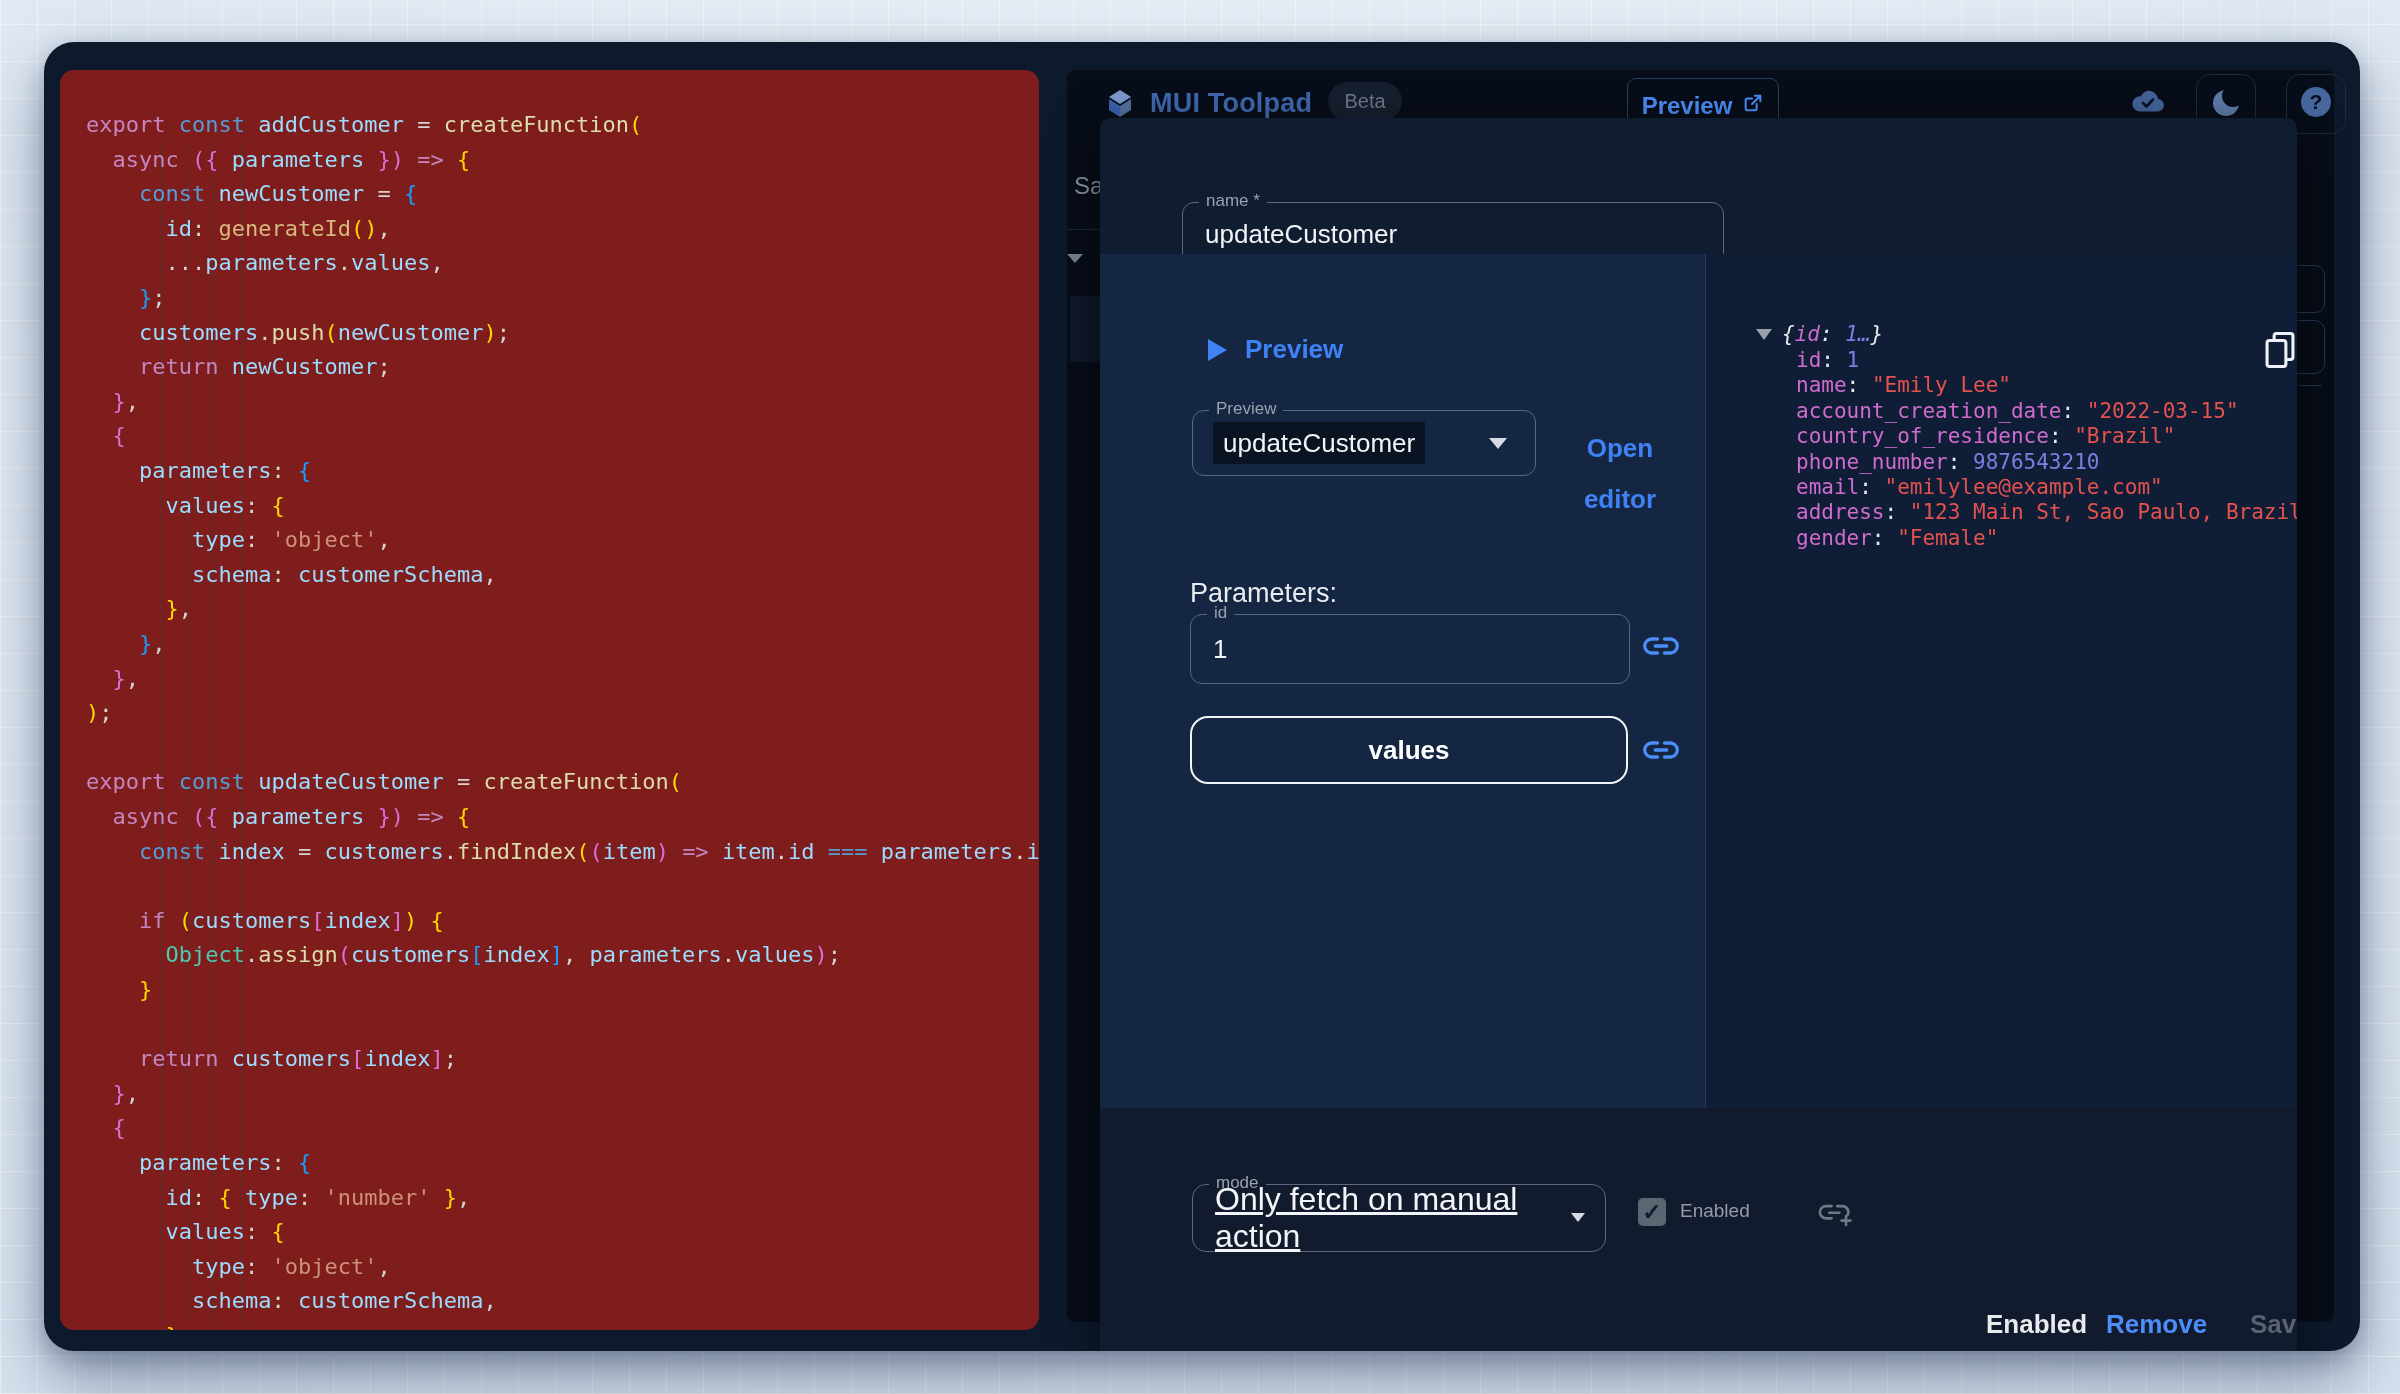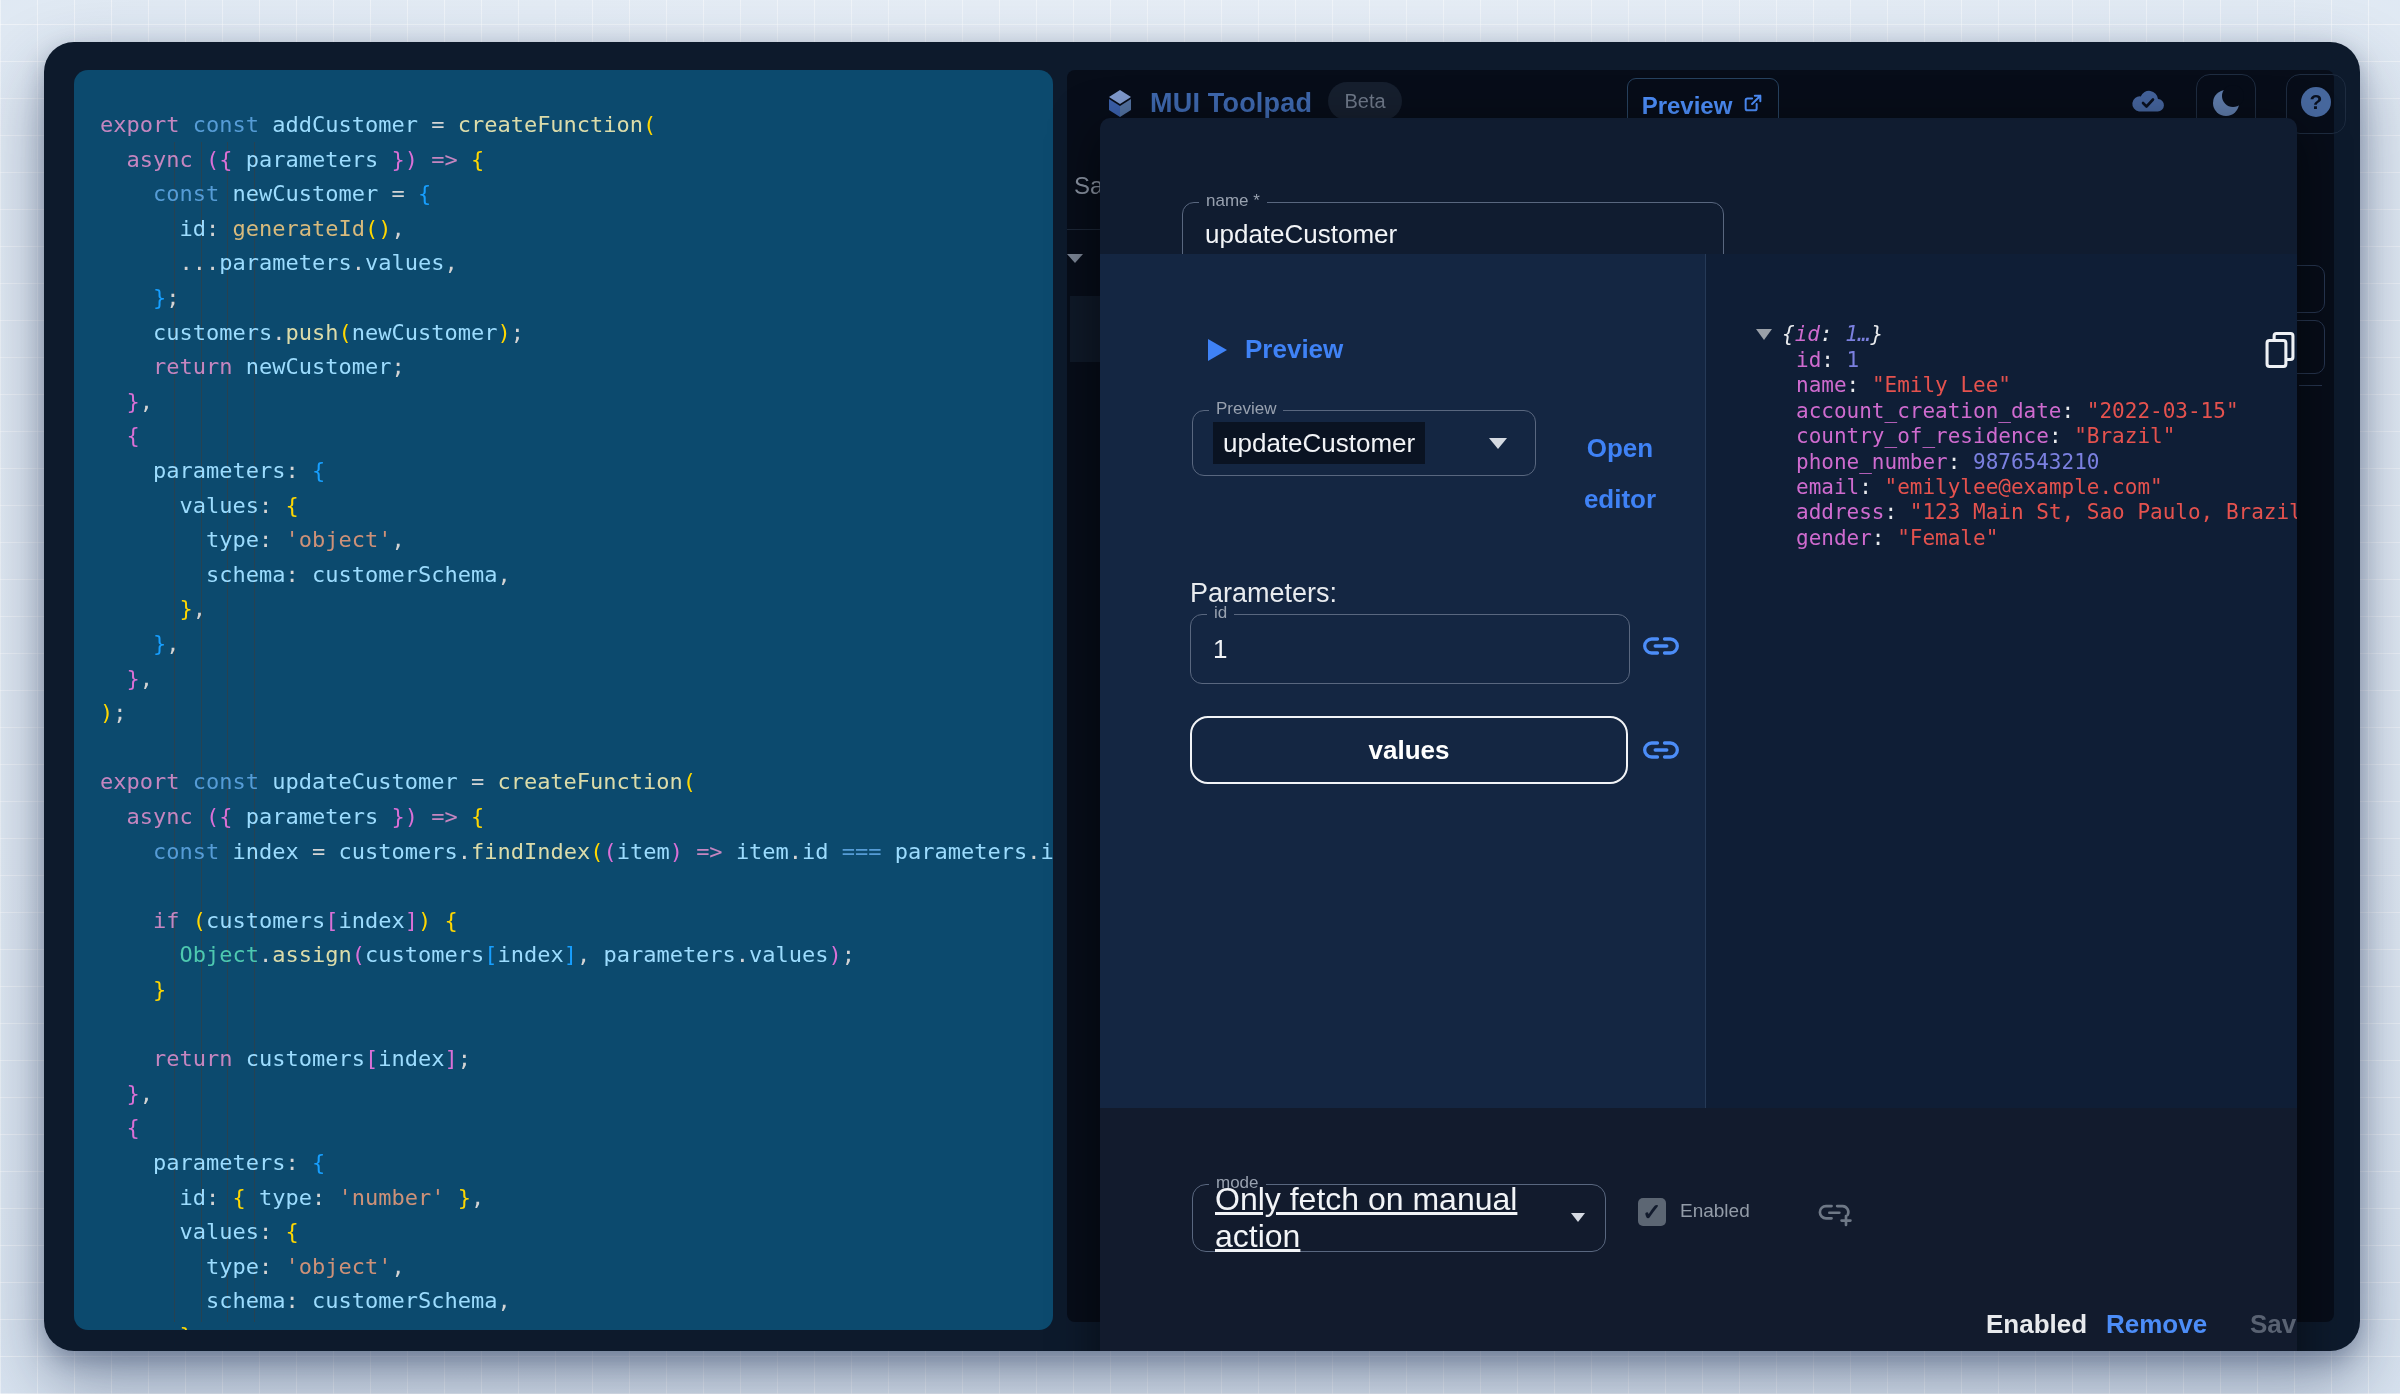--- a/index.html
+++ b/index.html
@@ -26,21 +26,21 @@
   .preview-btn{border:1px solid #27425f;border-radius:9px;color:#4c8df8;font-size:24px;font-weight:bold;
     display:flex;align-items:center;justify-content:center;gap:10px;background:transparent;}
   .iconbtn{border:1px solid #1e2c40;border-radius:14px;display:flex;align-items:center;justify-content:center;background:transparent;}
   .sliver-text{color:#8a93a2;font-size:24px;}
   .hdivider{height:1px;background:#1c2636;}
   .caret{width:0;height:0;border-left:8px solid transparent;border-right:8px solid transparent;border-top:9px solid #7a8494;}
   .sel-item{background:#0f1928;}
   .peek-box{border:1px solid #273650;border-radius:10px;background:transparent;}
 
   
-  .editor{left:30px;top:28px;width:979px;height:1260px;background:#0c4a6e;border-radius:14px;overflow:hidden;}
+  .editor{left:16px;top:28px;width:979px;height:1260px;background:#7f1d1d;border-radius:14px;overflow:hidden;}
   .cline{position:absolute;left:26px;right:0;height:35px;white-space:pre;
     font-family:"DejaVu Sans Mono", monospace;font-size:22px;line-height:35px;color:#d4d4d4;}
   .guide{position:absolute;width:1px;top:72px;bottom:8px;background:#3c3c3d;opacity:.55;}
   .tk-kw{color:#c586c0}.tk-st{color:#569cd6}.tk-var{color:#9cdcfe}.tk-fn{color:#dcdcaa}
   .tk-fn2{color:#d7ba7d}.tk-str{color:#ce9178}.tk-cls{color:#4ec9b0}
   .tk-b1{color:#ffd700}.tk-b2{color:#da70d6}.tk-b3{color:#179fff}.tk-pl{color:#d4d4d4}
 
   
   .dialog{left:1056px;top:76px;width:1197px;height:1275px;border-radius:10px 10px 26px 0;overflow:hidden;
     box-shadow:0 14px 48px rgba(0,0,0,.55);}

